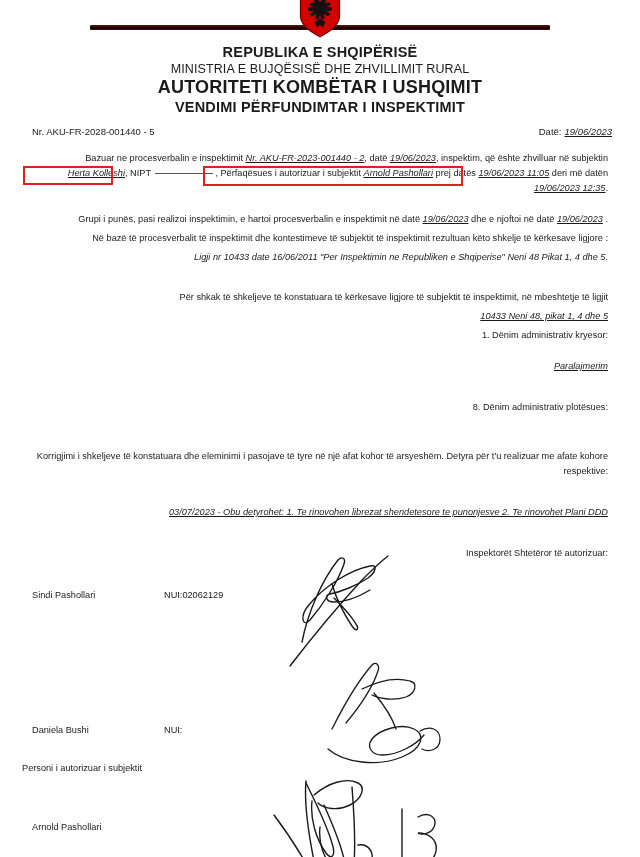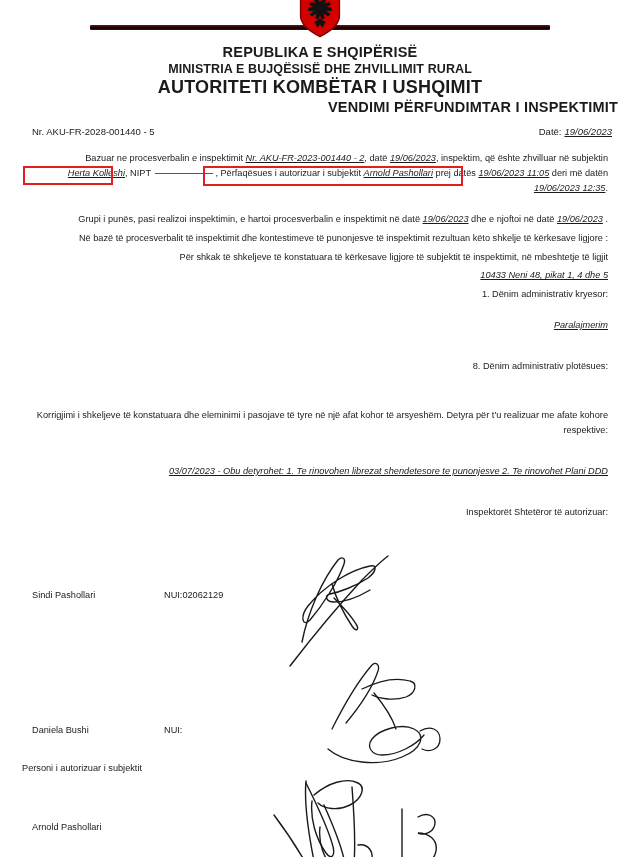--- a/index.html
+++ b/index.html
@@ -43,24 +43,24 @@
   .emblem{
     position:absolute;left:50%;top:-12px;transform:translateX(-50%);
     width:42px;height:50px;
   }
   .titles{
     position:absolute;left:0;right:0;top:44px;
     text-align:center;
     line-height:1.22;
   }
   .t1{font-size:14.5px;font-weight:bold;letter-spacing:.2px;}
-  .t2{font-size:12.5px;font-weight:bold;letter-spacing:.1px;}
+  .t2{font-size:12.5px;font-weight:normal;letter-spacing:.1px;}
   .t3{font-size:18px;font-weight:bold;letter-spacing:.2px;}
   .t4{font-size:12px;font-weight:bold;letter-spacing:.1px;}
-  .t5{font-size:14.5px;font-weight:bold;letter-spacing:.2px;text-align:right;}
+  .t5{font-size:14.5px;font-weight:bold;letter-spacing:.2px;}
 
   
   .meta{
     display:flex;justify-content:space-between;align-items:flex-end;
     font-size:9.5px;margin-top:8px;padding:0 6px 0 10px;
   }
   .meta .date-val{font-style:italic;text-decoration:underline;}
   .meta .date-lbl{margin-right:3px;}
 
   
@@ -141,22 +141,23 @@
 
   <div class="body">
 
     <div class="redbox" id="redbox-a"></div>
     <div class="redbox" id="redbox-b"></div>
 
     <p class="para gap-l"><span>Bazuar ne procesverbalin e inspektimit </span><span class="u-it">Nr. AKU-FR-2023-001440 - 2</span><span>, datë </span><span class="u-it">19/06/2023</span><span>, inspektim, që ështe zhvilluar në subjektin </span><span class="u-it">Herta Kolleshi</span><span>, NIPT </span><span class="blankline"></span><span>, Përfaqësues i autorizuar i subjektit </span><span class="u-it">Arnold Pashollari</span><span> prej datës </span><span class="u-it">19/06/2023 11:05</span><span> deri më datën </span><span class="u-it">19/06/2023 12:35</span><span>.</span></p>
 
     <p class="para"><span>Grupi i punës, pasi realizoi inspektimin, e hartoi procesverbalin e inspektimit në datë </span><span class="u-it">19/06/2023</span><span> dhe e njoftoi në datë </span><span class="u-it">19/06/2023</span><span> .</span></p>
 
-    <p class="para">Në bazë të procesverbalit të inspektimit dhe kontestimeve të punonjesve të inspektimit rezultuan këto shkelje të kërkesave ligjore :</p>
-
+    <p class="para">Në bazë të procesverbalit të inspektimit dhe kontestimeve të subjektit të inspektimit rezultuan këto shkelje të kërkesave ligjore :</p>
+
+    <p class="para it gap-xl">Ligji nr 10433 date 16/06/2011 "Per Inspektimin ne Republiken e Shqiperise" Neni 48 Pikat 1, 4 dhe 5.</p>
 
     <p class="para">Për shkak të shkeljeve të konstatuara të kërkesave ligjore të subjektit të inspektimit, në mbeshtetje të ligjit</p>
 
     <p class="para u-it">10433 Neni 48, pikat 1, 4 dhe 5</p>
 
 
     <p class="para gap-l">1. Dënim administrativ kryesor:</p>
 
     <p class="para gap-xl u-it">Paralajmerim</p>
 

